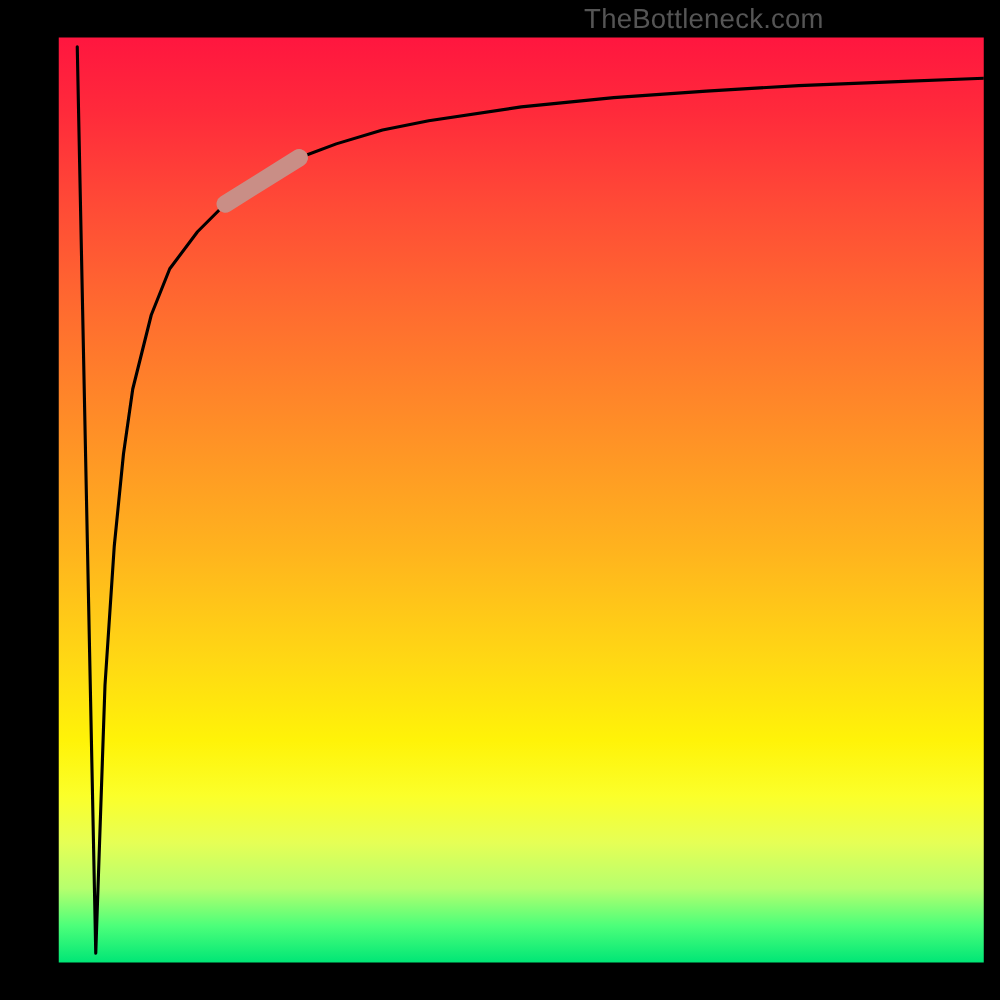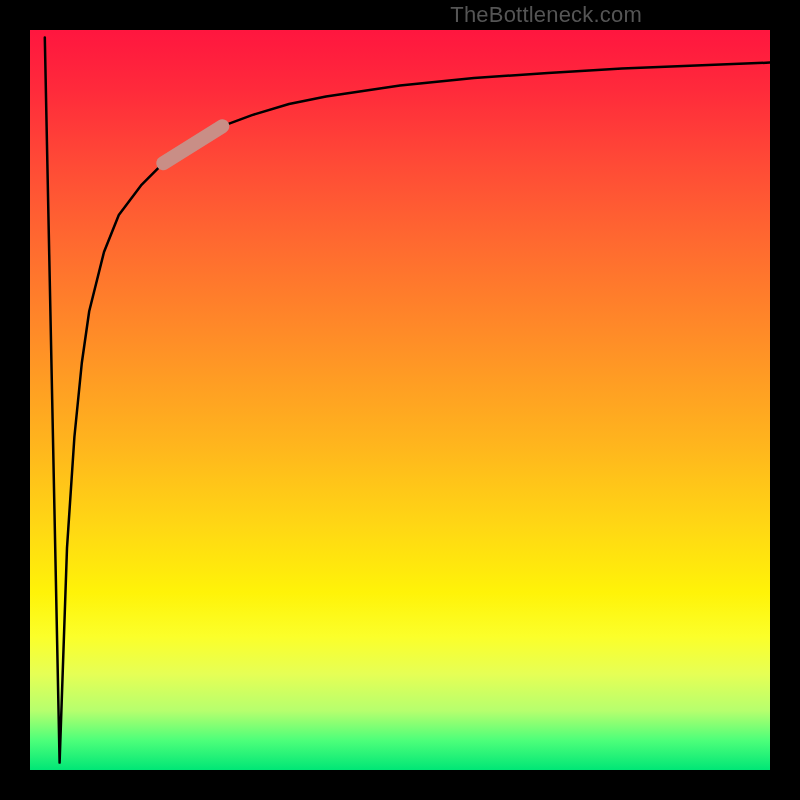--- a/index.html
+++ b/index.html
@@ -9,20 +9,21 @@
     height: 800px;
     overflow: hidden;
     background: #000;
     font-family: Arial, Helvetica, sans-serif;
   }
   .frame {
     position: relative;
     width: 648px;
     height: 800px;
     background: #000;
+    margin-left: 17px;
   }
   .watermark {
     position: absolute;
     top: 2px;
     right: 6px;
     color: #555;
     font-size: 22px;
     font-weight: 500;
     font-family: Arial, Helvetica, sans-serif;
     letter-spacing: 0.2px;

